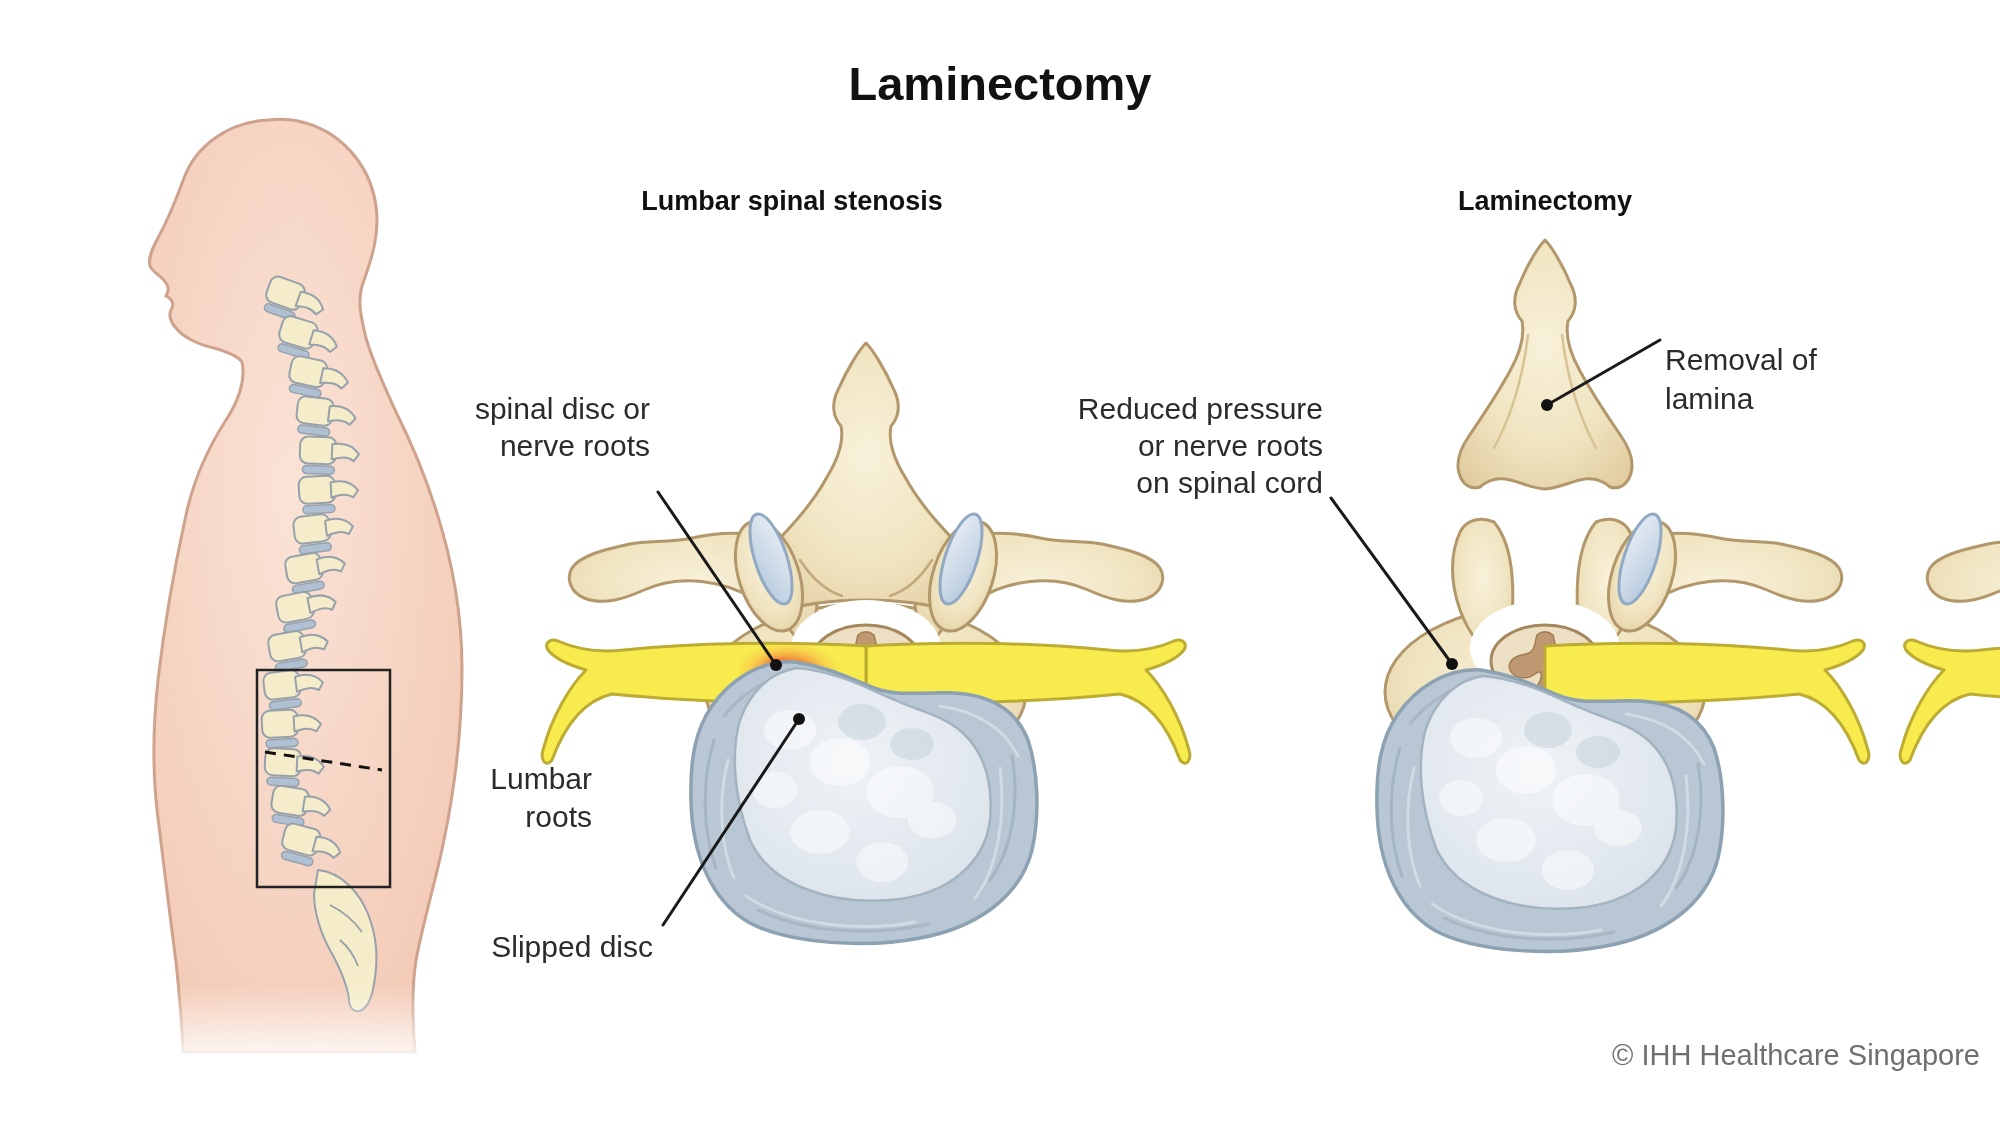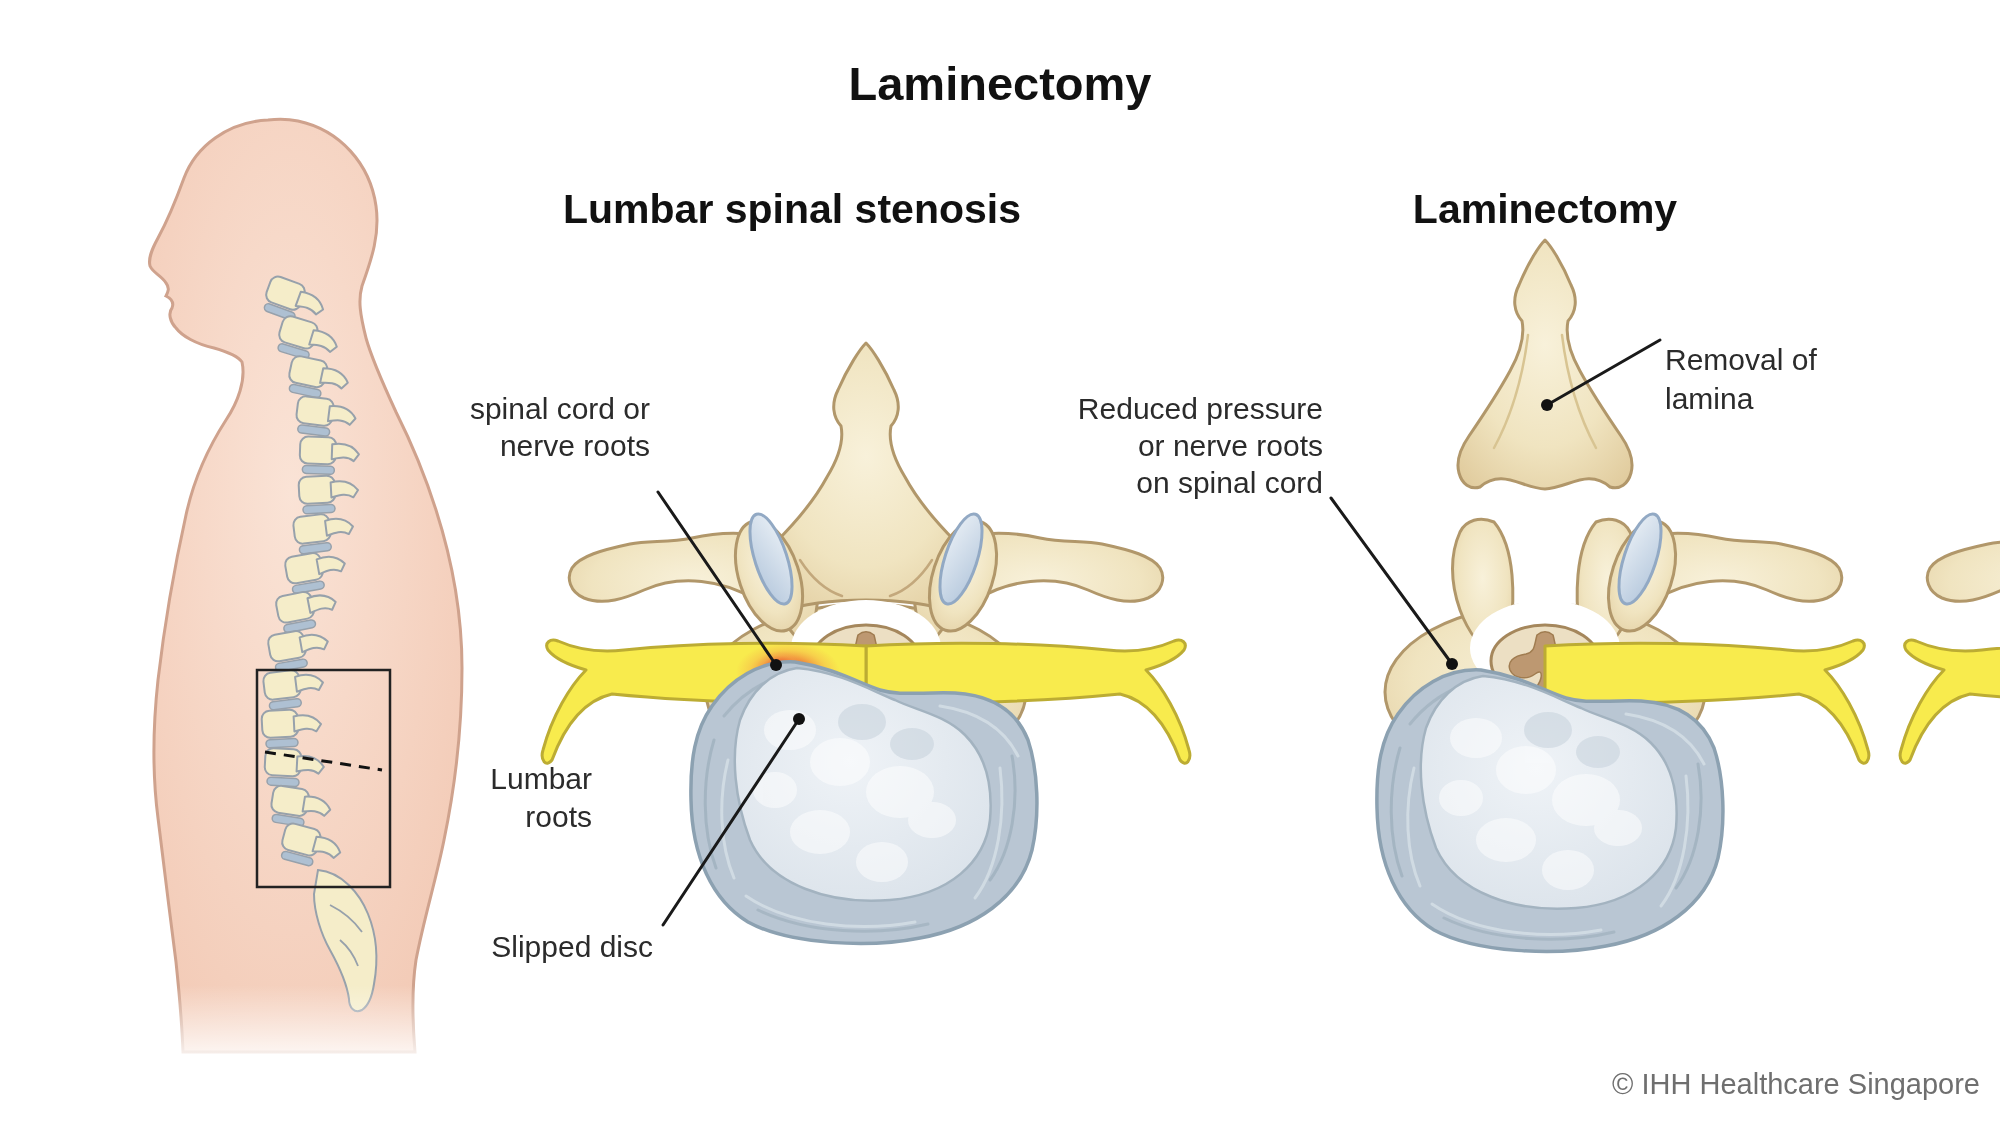--- a/index.html
+++ b/index.html
@@ -1,24 +1,24 @@
 <!DOCTYPE html>
 <html><head>
 <meta charset="utf-8">
 <style>
   html,body{margin:0;padding:0;background:#fff;}
   #stage{position:relative;width:2000px;height:1125px;background:#ffffff;overflow:hidden;
          font-family:"Liberation Sans", sans-serif;}
   #art{position:absolute;left:0;top:0;}
   .lbl{position:absolute;color:#2b2b2b;font-size:30px;line-height:37px;}
   .lbl.right{text-align:right;}
-  .heading{position:absolute;font-weight:bold;color:#111;font-size:41px;text-align:center;}
+  .heading{position:absolute;font-weight:bold;color:#111;font-size:27px;text-align:center;}
   #title{position:absolute;left:0;right:0;top:56px;text-align:center;font-weight:bold;
          font-size:47px;color:#111;}
-  #copyright{position:absolute;left:1480px;top:1068px;width:500px;text-align:right;
+  #copyright{position:absolute;left:1480px;top:1039px;width:500px;text-align:right;
              font-size:29px;color:#6f6f6f;}
 </style>
 </head>
 <body>
 
 <div id="stage">
 
 <svg id="art" width="2000" height="1125" viewBox="0 0 2000 1125">
   <defs>
     <radialGradient id="boneG" cx="50%" cy="42%" r="75%">
@@ -294,21 +294,21 @@
   </g>
 </svg>
 
 <div id="title">Laminectomy</div>
 
 <div class="heading" style="left:562px;top:186px;width:460px;">Lumbar spinal stenosis</div>
 
 <div class="heading" style="left:1315px;top:186px;width:460px;">Laminectomy</div>
 
 <div class="lbl right" style="left:330px;top:390px;width:320px;">
-  <div>spinal cord or</div>
+  <div>spinal disc or</div>
   <div>nerve roots</div>
 </div>
 
 <div class="lbl right" style="left:453px;top:928px;width:200px;">Slipped disc</div>
 
 <div class="lbl right" style="left:1003px;top:390px;width:320px;">
   <div>Reduced pressure</div>
   <div>or nerve roots</div>
   <div>on spinal cord</div>
 </div>

